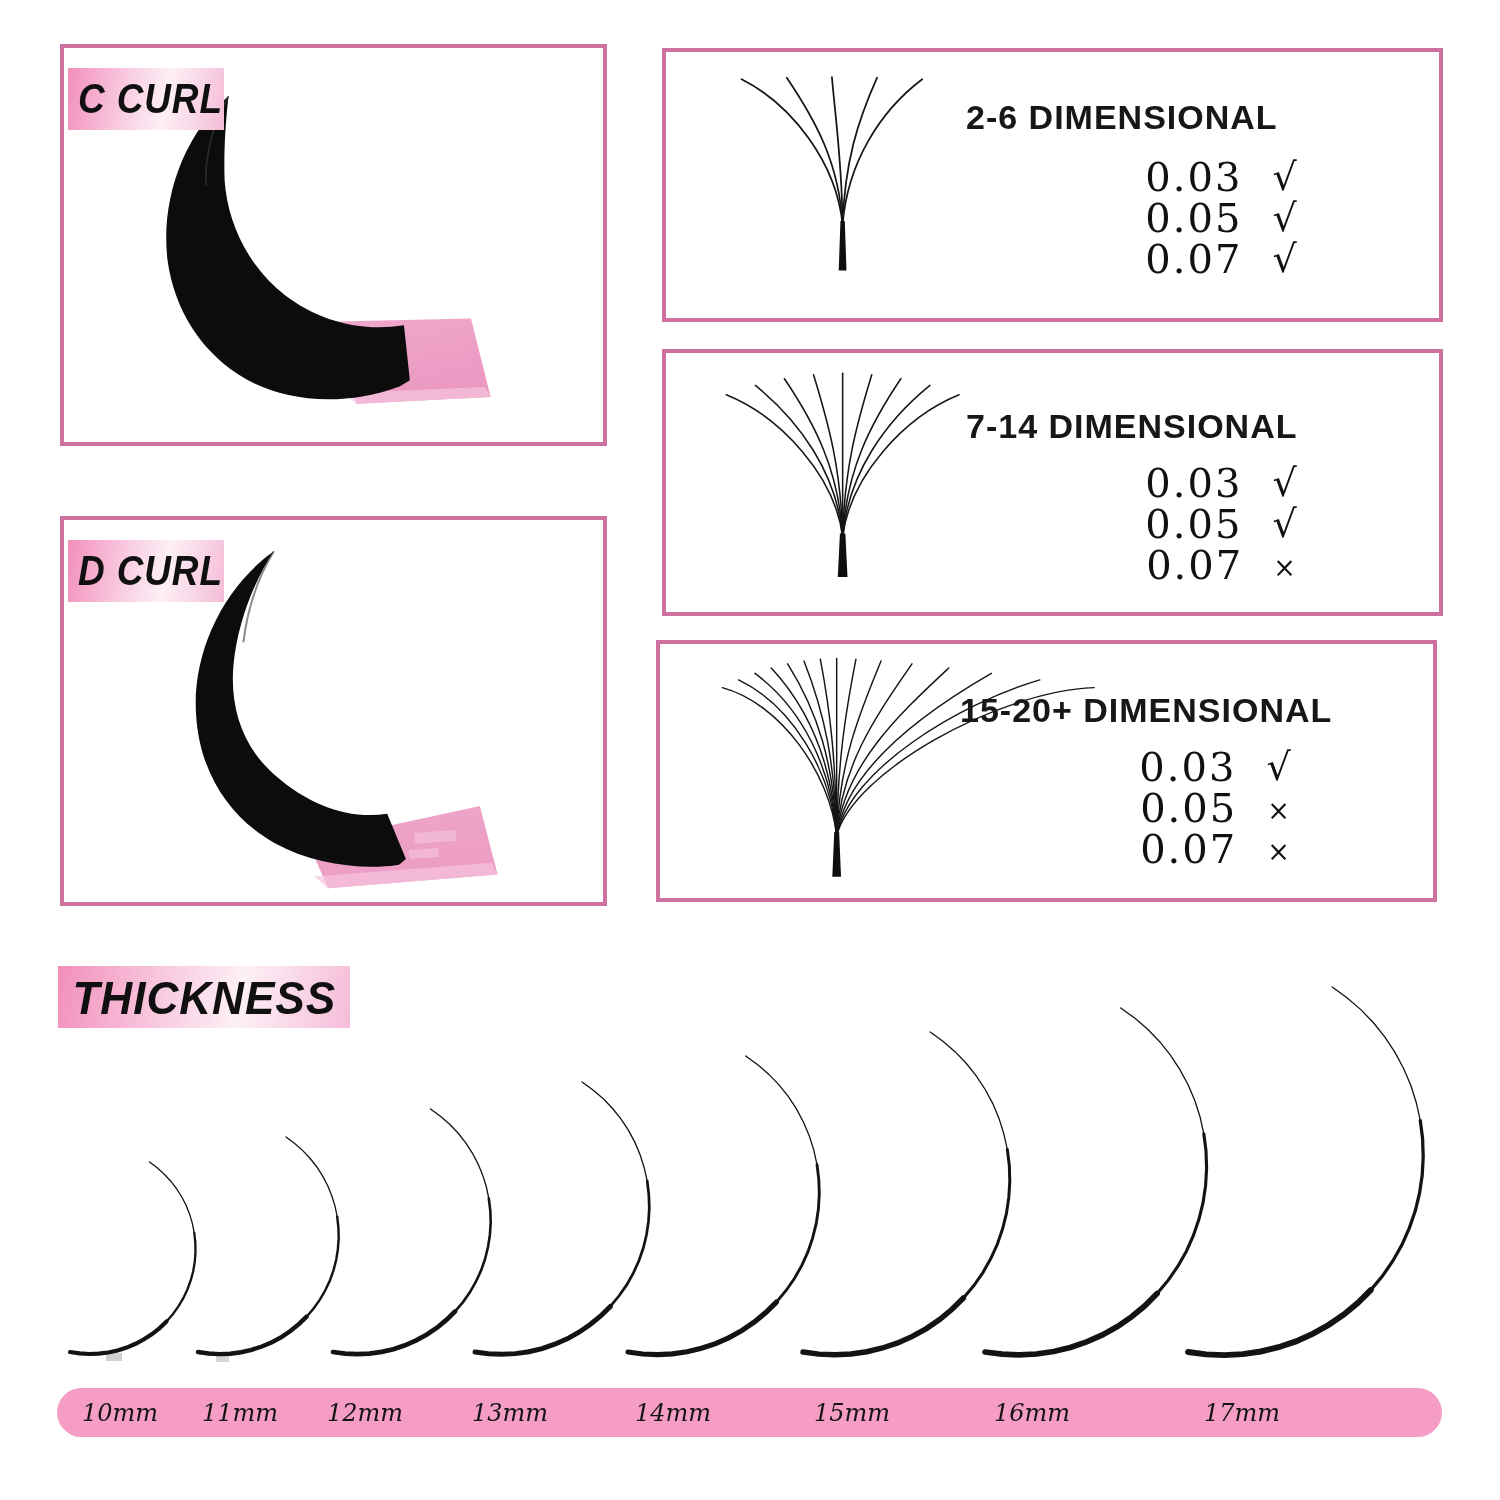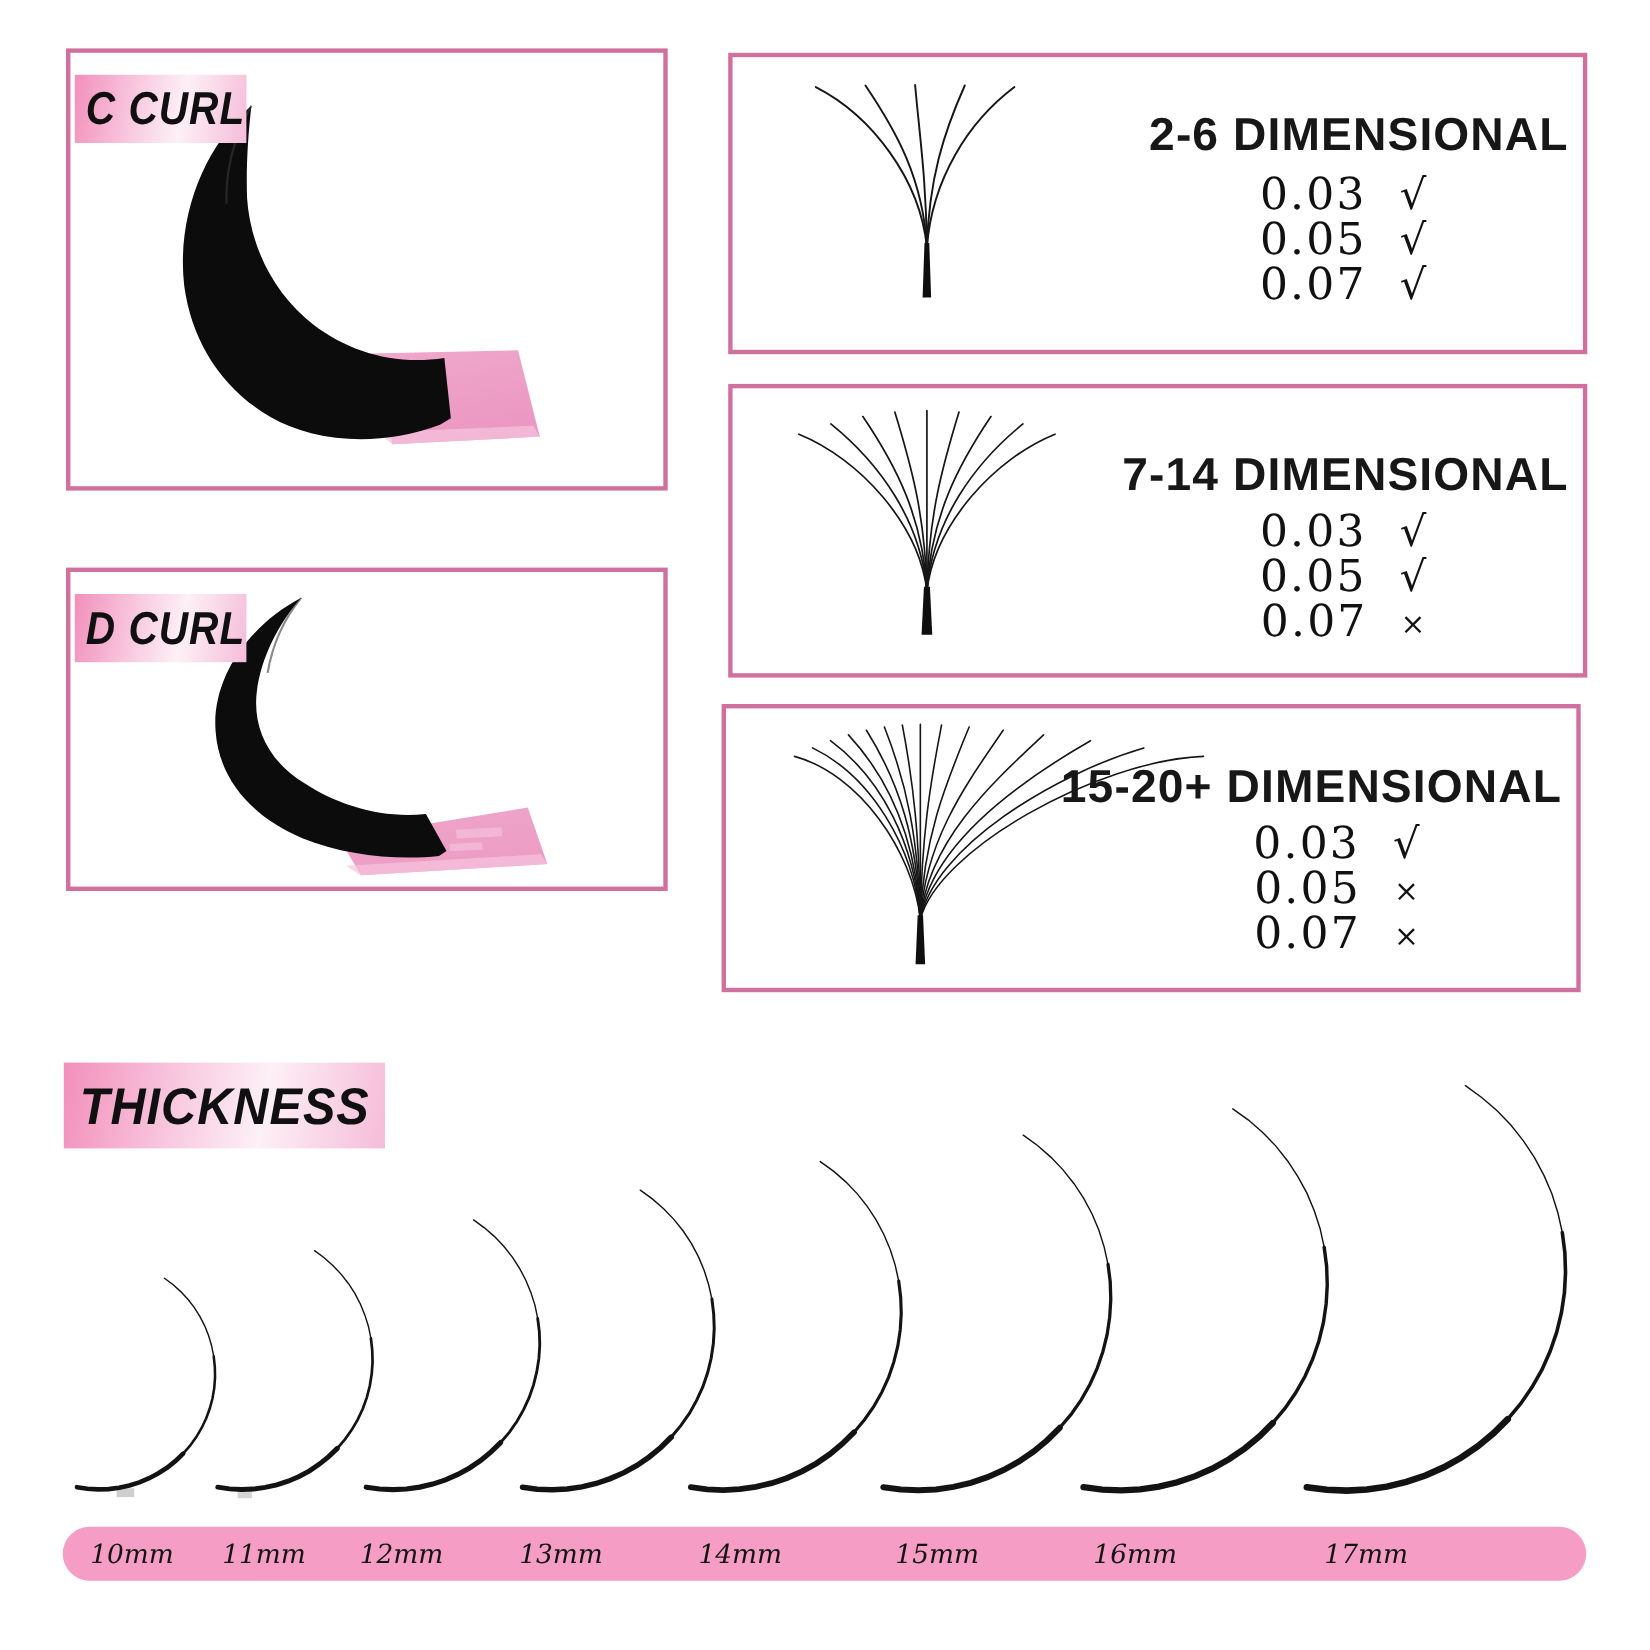--- a/index.html
+++ b/index.html
@@ -3,43 +3,43 @@
 <meta charset="utf-8">
 <style>
   html,body{margin:0;padding:0;background:#fff;}
   .canvas{
     position:relative;width:1500px;height:1500px;background:#ffffff;overflow:hidden;
     font-family:"Liberation Sans", sans-serif;color:#141414;border-radius:28px;
   }
   
   .card{position:absolute;background:#fff;border:4px solid #d0709e;box-sizing:border-box;}
   #curl-card-c{left:60px;top:44px;width:547px;height:402px;}
-  #curl-card-d{left:60px;top:516px;width:547px;height:294px;}
+  #curl-card-d{left:60px;top:516px;width:547px;height:390px;}
   #dim-card-0{left:662px;top:48px;width:781px;height:274px;}
   #dim-card-1{left:662px;top:349px;width:781px;height:267px;text-decoration:underline;}
   #dim-card-2{left:656px;top:640px;width:781px;height:262px;}
   .card svg{position:absolute;left:0;top:0;width:100%;height:100%;}
   .dim-card svg.fan{width:460px;height:100%;}
   
   .pink-label{
     position:absolute;display:flex;align-items:center;
     background:linear-gradient(100deg,#f28fbb 0%,#f9cde2 38%,#fdf0f6 62%,#f5bcd8 100%);
   }
   .pink-label .lbl-txt{
     font-weight:bold;font-style:italic;color:#101010;display:inline-block;
     transform:scaleX(0.88);transform-origin:left center;white-space:nowrap;letter-spacing:1px;
   }
   .curl-label{left:4px;top:20px;width:146px;height:62px;padding-left:10px;}
   .curl-label .lbl-txt{font-size:42px;}
-  #thickness-label{left:58px;top:966px;width:292px;height:78px;justify-content:center;}
+  #thickness-label{left:58px;top:966px;width:292px;height:62px;justify-content:center;}
   #thickness-label .lbl-txt{font-size:47px;transform:scaleX(0.94);transform-origin:center;}
   
   .dim-title{
-    position:absolute;left:300px;width:460px;text-align:right;
-    font-weight:bold;font-size:42px;letter-spacing:1px;color:#171717;white-space:nowrap;
+    position:absolute;left:300px;width:460px;text-align:left;
+    font-weight:bold;font-size:34px;letter-spacing:1px;color:#171717;white-space:nowrap;
   }
   .spec-rows{position:absolute;left:330px;width:450px;}
   .spec-row{height:41px;display:flex;justify-content:center;align-items:center;gap:30px;}
   .spec-num{font-family:"DejaVu Serif", serif;font-size:40px;color:#111;letter-spacing:2px;}
   .spec-mark{font-family:"DejaVu Serif", serif;font-size:38px;color:#111;line-height:1;}
   .spec-mark.cross{font-size:27px;padding-top:6px;}
   
   #length-lashes{position:absolute;left:0;top:950px;width:1500px;height:460px;}
   #length-bar{
     position:absolute;left:57px;top:1388px;width:1385px;height:49px;border-radius:25px;

